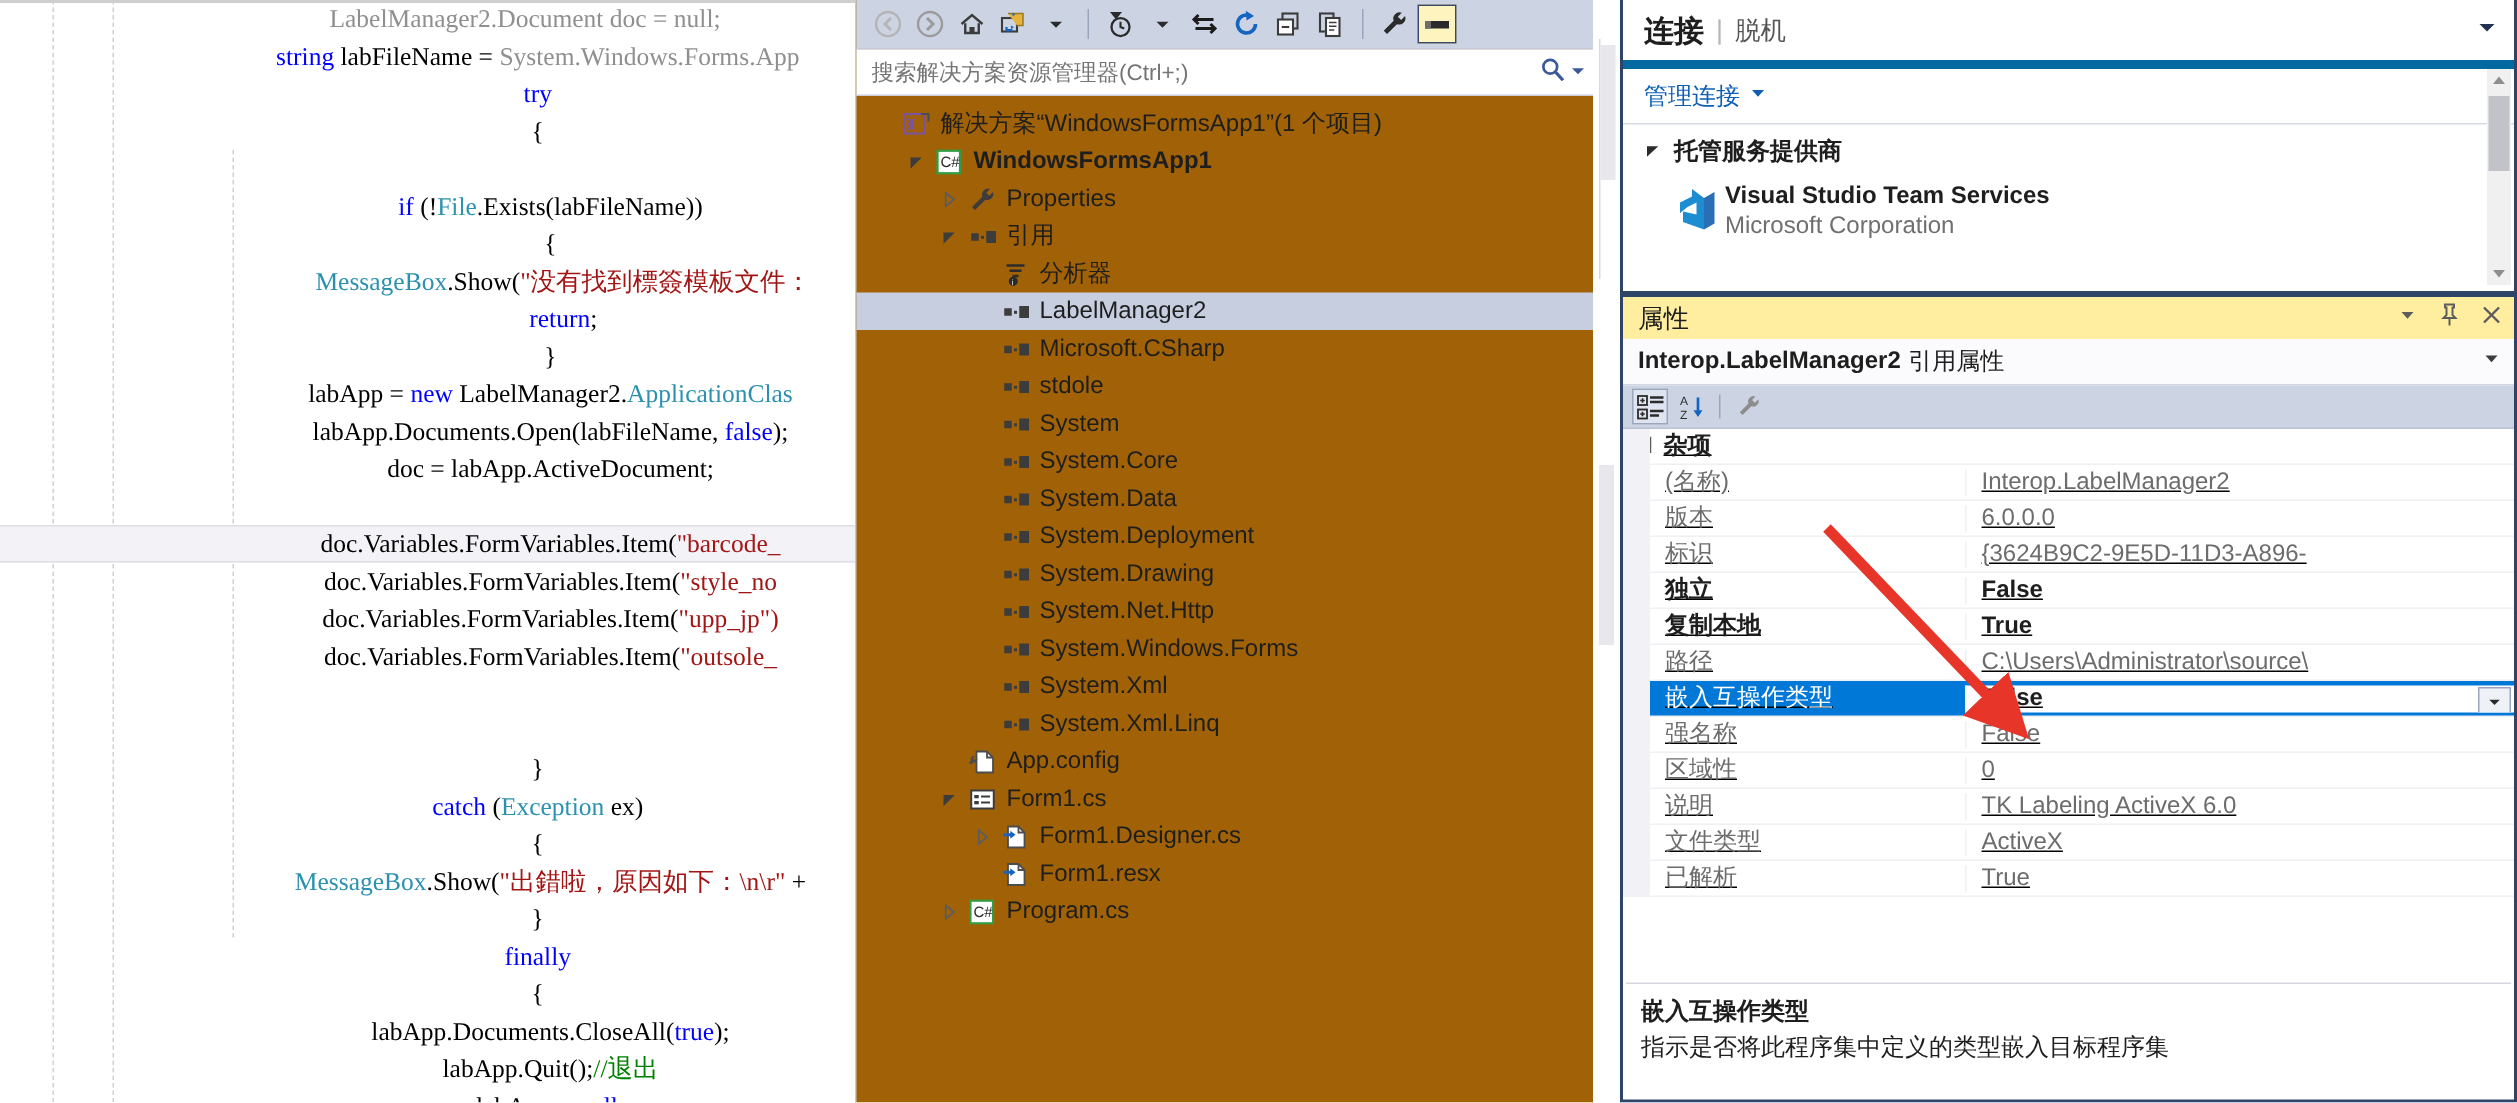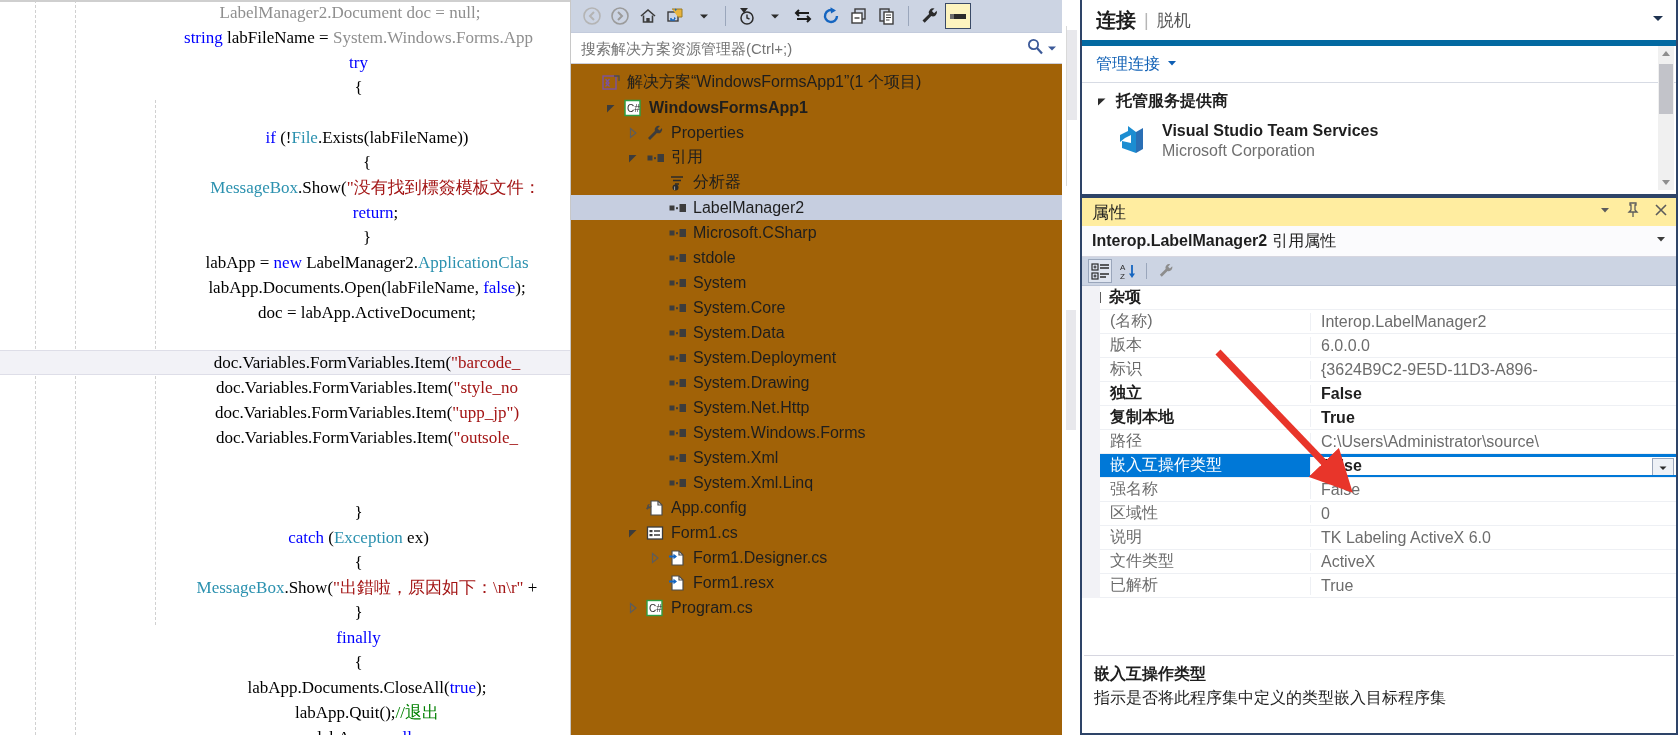--- a/index.html
+++ b/index.html
@@ -87,21 +87,21 @@
   .te-title { font-size: 20px; font-weight: bold; color: #1e1e1e; }
   .te-sep { color: #b6b6b6; margin: 0 8px; font-size: 18px; font-weight: normal;}
   .te-sub { font-size: 17px; color: #555; }
   .te-caret { margin-left: auto; }
   .te-manage {
     height: 36px; display:flex; align-items:center; padding-left: 14px;
     border-bottom: 1px solid #d7dbe4; color: #0e5fb4; font-size: 16px;
   }
   .te-body { padding: 8px 0 0 10px; }
   .te-group { display:flex; align-items:center; gap:8px; font-size:16px; font-weight:bold; color:#1e1e1e; padding-left:4px;}
-  .te-item { display:flex; align-items:flex-start; gap:12px; padding: 10px 0 0 22px; }
+  .te-item { display:flex; align-items:flex-start; padding: 10px 0 0 22px; }
   .te-item-txt .n1 { font-size: 16px; font-weight: bold; color: #1e1e1e; }
   .te-item-txt .n2 { font-size: 16px; color: #6f6f6f; margin-top: 2px; }
 
   .vsb { position:absolute; right:2px; top:46px; width:16px; bottom:4px; background:#f0f0f0;}
   .vsb .arr { width:16px; height:16px; display:flex;align-items:center;justify-content:center;}
   .vsb .thumb { position:absolute; top:18px; left:1px; width:14px; height:50px; background:#c2c3c9;}
 
   
   .prop-panel {
     position: absolute; left: 18px; top: 196px; width: 598px; height: 539px;
@@ -663,21 +663,21 @@
           </svg>
         </div>
         <div class="tb-sep" style="height:16px;margin:0 4px"></div>
         <div class="pt-btn">
           <svg width="19" height="18" viewBox="0 0 20 18">
               <path d="M14 2 a3.8 3.8 0 0 0 -4.9 4.9 L3 13 l2 2 l6.1 -6.1 a3.8 3.8 0 0 0 4.9 -4.9 l-2.4 2.4 l-2 -2z" fill="#8d8d8d"></path>
             </svg>
         </div>
       </div>
 
-      <div class="grid" id="prop-grid" style="position:relative;">
+      <div class="grid" id="prop-grid" style="position:relative;text-decoration:underline;">
           <div class="grid-left-strip"></div>
           <div class="grow cat">
             <div class="gk">
               <span><svg width="11" height="11" viewBox="0 0 11 11">
                   <rect x="0.5" y="0.5" width="10" height="10" fill="none" stroke="#5c5c5c" stroke-width="1"></rect>
                   <path d="M2.5 5.5 L8.5 5.5" stroke="#2b2b2b" stroke-width="1.2"></path>
                 </svg></span>
               <span>杂项</span>
             </div>
             <div class="gv"></div>

